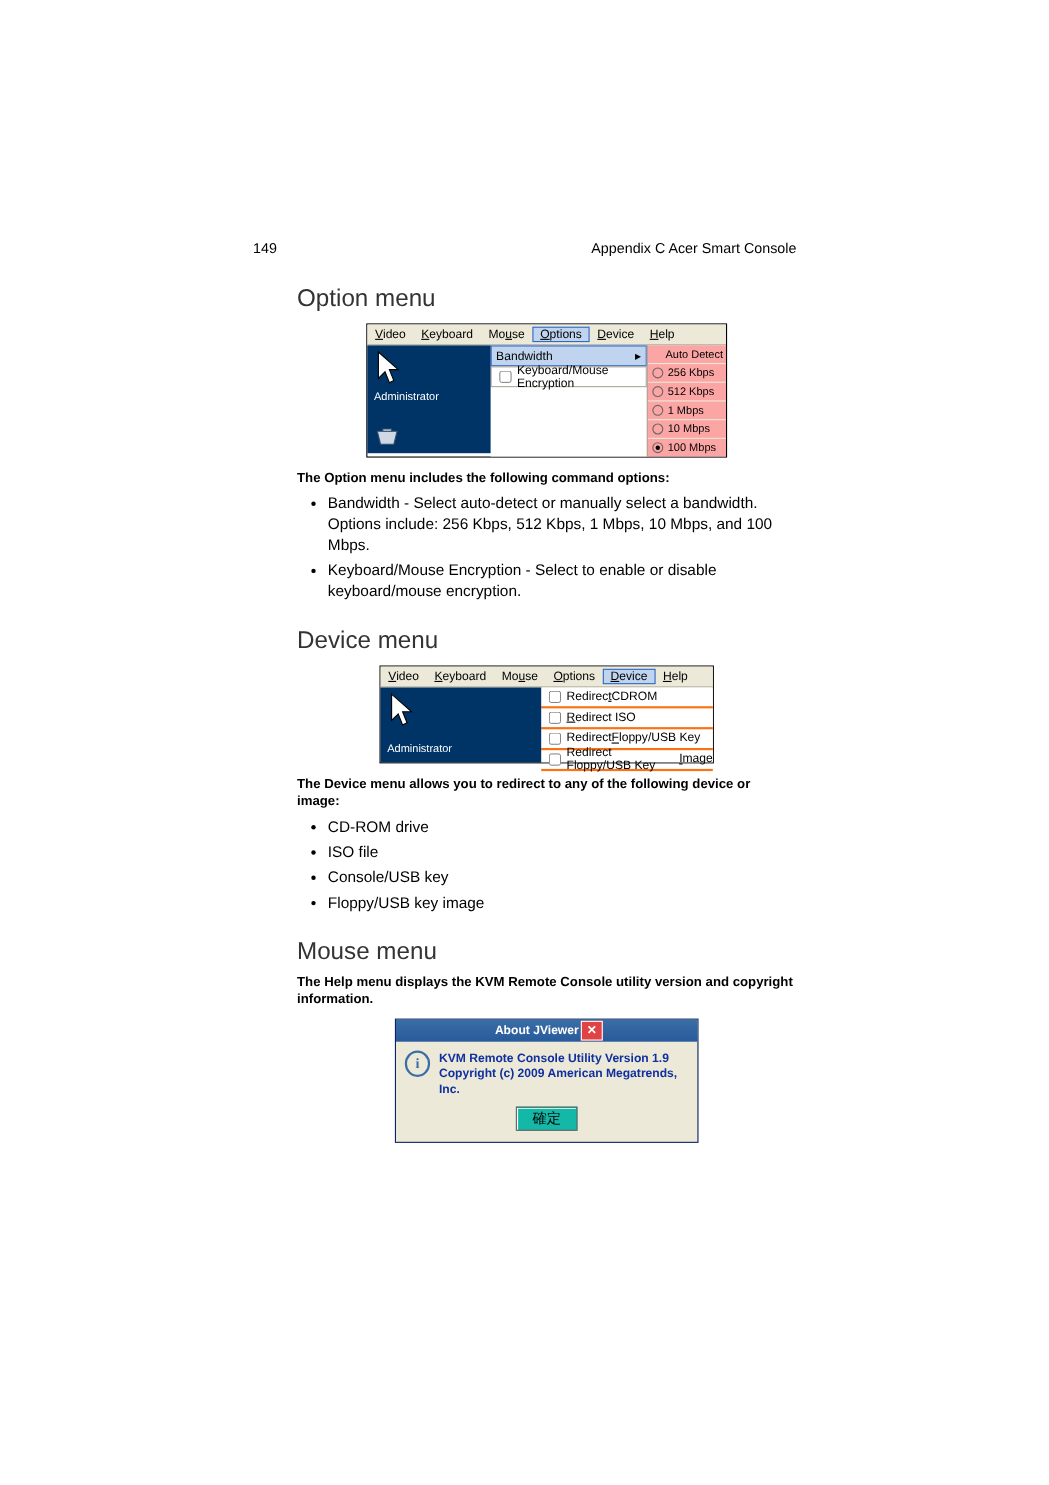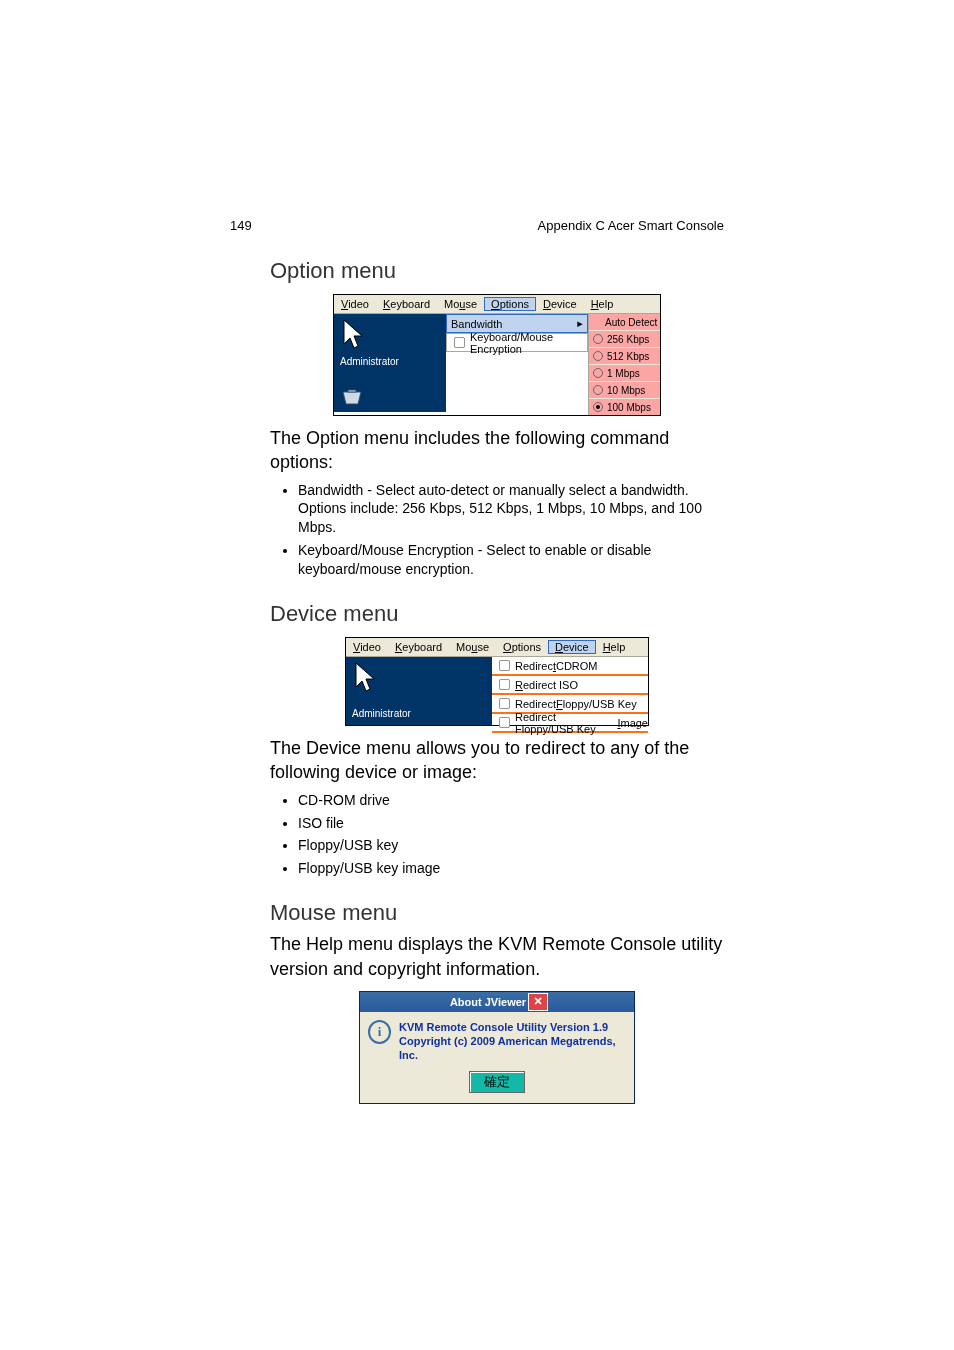--- a/index.html
+++ b/index.html
@@ -32,23 +32,24 @@
     margin-top: 40px;
     margin-left: 40px;
   }
   h2 {
     font-weight: 400;
     font-size: 22px;
     margin: 22px 0 6px 0;
     color: #333;
   }
   .para {
-    font-size: 18px;
+    font-size: 12px;
     line-height: 1.35;
     margin: 6px 0 6px 0;
+    font-weight: bold;
   }
   ul.bullets {
     margin: 6px 0 6px 28px;
     padding: 0;
     font-size: 14px;
     line-height: 1.35;
   }
   ul.bullets li { margin-bottom: 4px; }
 
   
@@ -381,21 +382,21 @@
           <div class="ditem"><input type="checkbox" style="">Redirect <u class="mn">F</u>loppy/USB Key</div>
           <div class="ditem"><input type="checkbox" style="">Redirect Floppy/USB Key <u class="mn">I</u>mage</div>
         </div>
       </div>
     </div>
 
     <p class="para">The Device menu allows you to redirect to any of the following device or image:</p>
     <ul class="bullets">
       <li>CD-ROM drive</li>
       <li>ISO file</li>
-      <li>Floppy/USB key</li>
+      <li>Console/USB key</li>
       <li>Floppy/USB key image</li>
     </ul>
 
     <h2>Mouse menu</h2>
     <p class="para">The Help menu displays the KVM Remote Console utility version and copyright information.</p>
 
     <div class="fig-about">
       <div class="about-title">
         <span>About JViewer</span>
         <span class="xbtn">✕</span>

